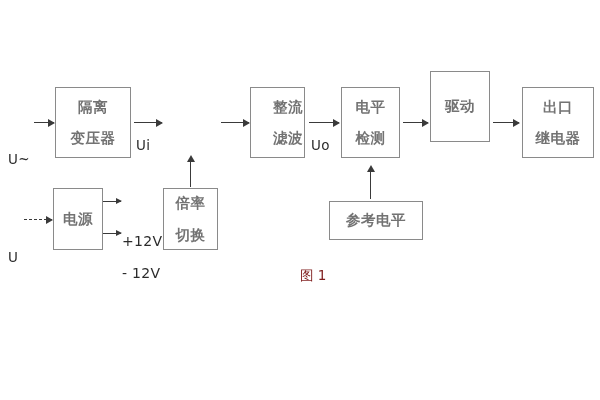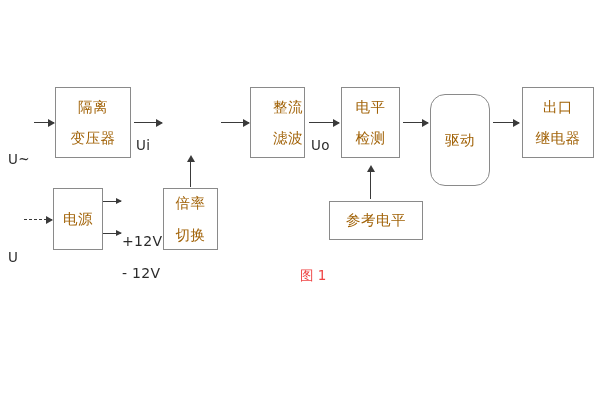--- a/index.html
+++ b/index.html
@@ -19,44 +19,45 @@
   
   .block {
     position: absolute;
     box-sizing: border-box;
     border: 1.6px solid #8a8a8a;
     background: #ffffff;
     display: flex;
     flex-direction: column;
     align-items: center;
     justify-content: center;
-    color: #a16207;
+    color: #737373;
     font-size: 14.5px;
     line-height: 1.0;
+    font-weight: bold;
   }
   .block .ln {
     display: block;
     white-space: nowrap;
     letter-spacing: 0.5px;
   }
   .block .ln + .ln { margin-top: 17px; text-align: right; }
   .block.single { font-size: 14.5px; }
 
   
   .label {
     position: absolute;
     color: #2b2b2b;
     font-size: 13.5px;
     white-space: nowrap;
     line-height: 1;
     margin-top: 40px;
   }
   .label.sig { font-size: 13.5px; letter-spacing: .3px; }
   .label.rail { font-size: 14px; letter-spacing: .3px; }
-  .caption { position: absolute; font-size: 13.5px; color: #ef4444; }
+  .caption { position: absolute; font-size: 13.5px; color: #7f1d1d; }
 
   
   .arrow-h {
     position: absolute;
     height: 0;
     border-top: 1.5px solid #3a3a3a;
   }
   .arrow-h::after {
     content: "";
     position: absolute;
@@ -126,21 +127,21 @@
   <div class="label sig" style="left:311px; top:99px;">Uo</div>
   <div class="arrow-h" style="left:309px; top:122px; width:30px;"></div>
 
   <div class="block" style="left:341px; top:87px; width:59px; height:71px;">
     <span class="ln">电平</span>
     <span class="ln">检测</span>
   </div>
 
   <div class="arrow-h" style="left:403px; top:122px; width:25px;"></div>
 
-  <div class="block single" style="left:430px; top:94px; width:60px; height:92px;border-radius:15px;">
+  <div class="block single" style="left:430px; top:71px; width:60px; height:71px;">
     <span class="ln">驱动</span>
   </div>
 
   <div class="arrow-h" style="left:493px; top:122px; width:26px;"></div>
 
   <div class="block" style="left:522px; top:87px; width:72px; height:71px;">
     <span class="ln">出口</span>
     <span class="ln">继电器</span>
   </div>
 

